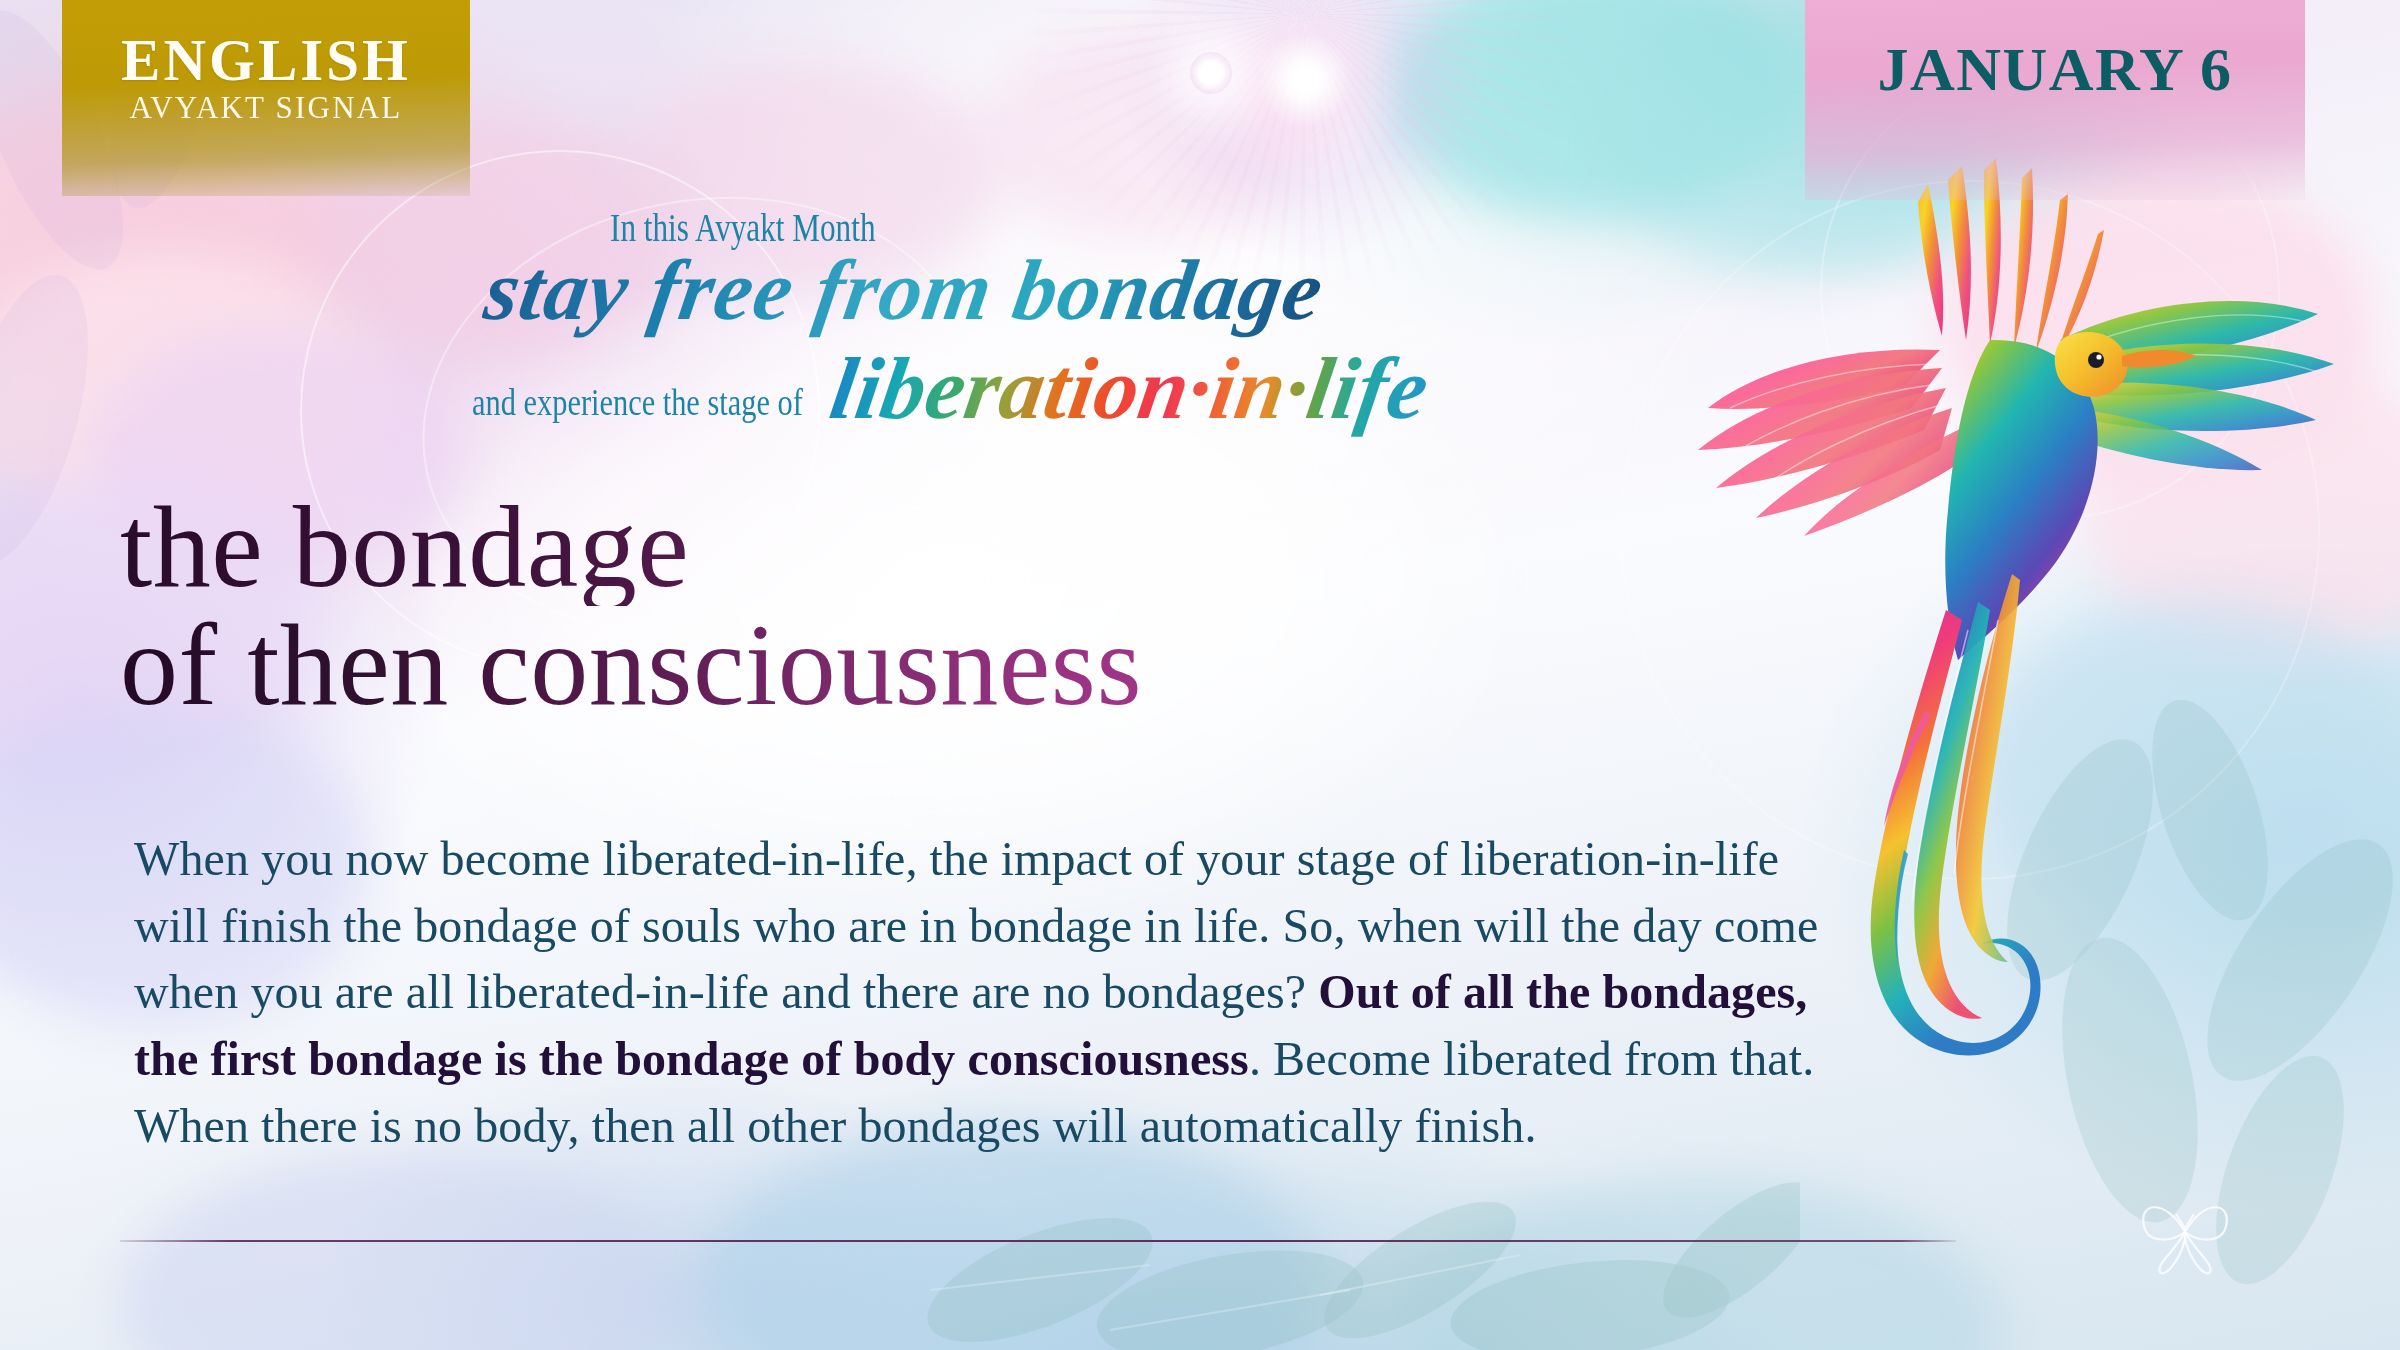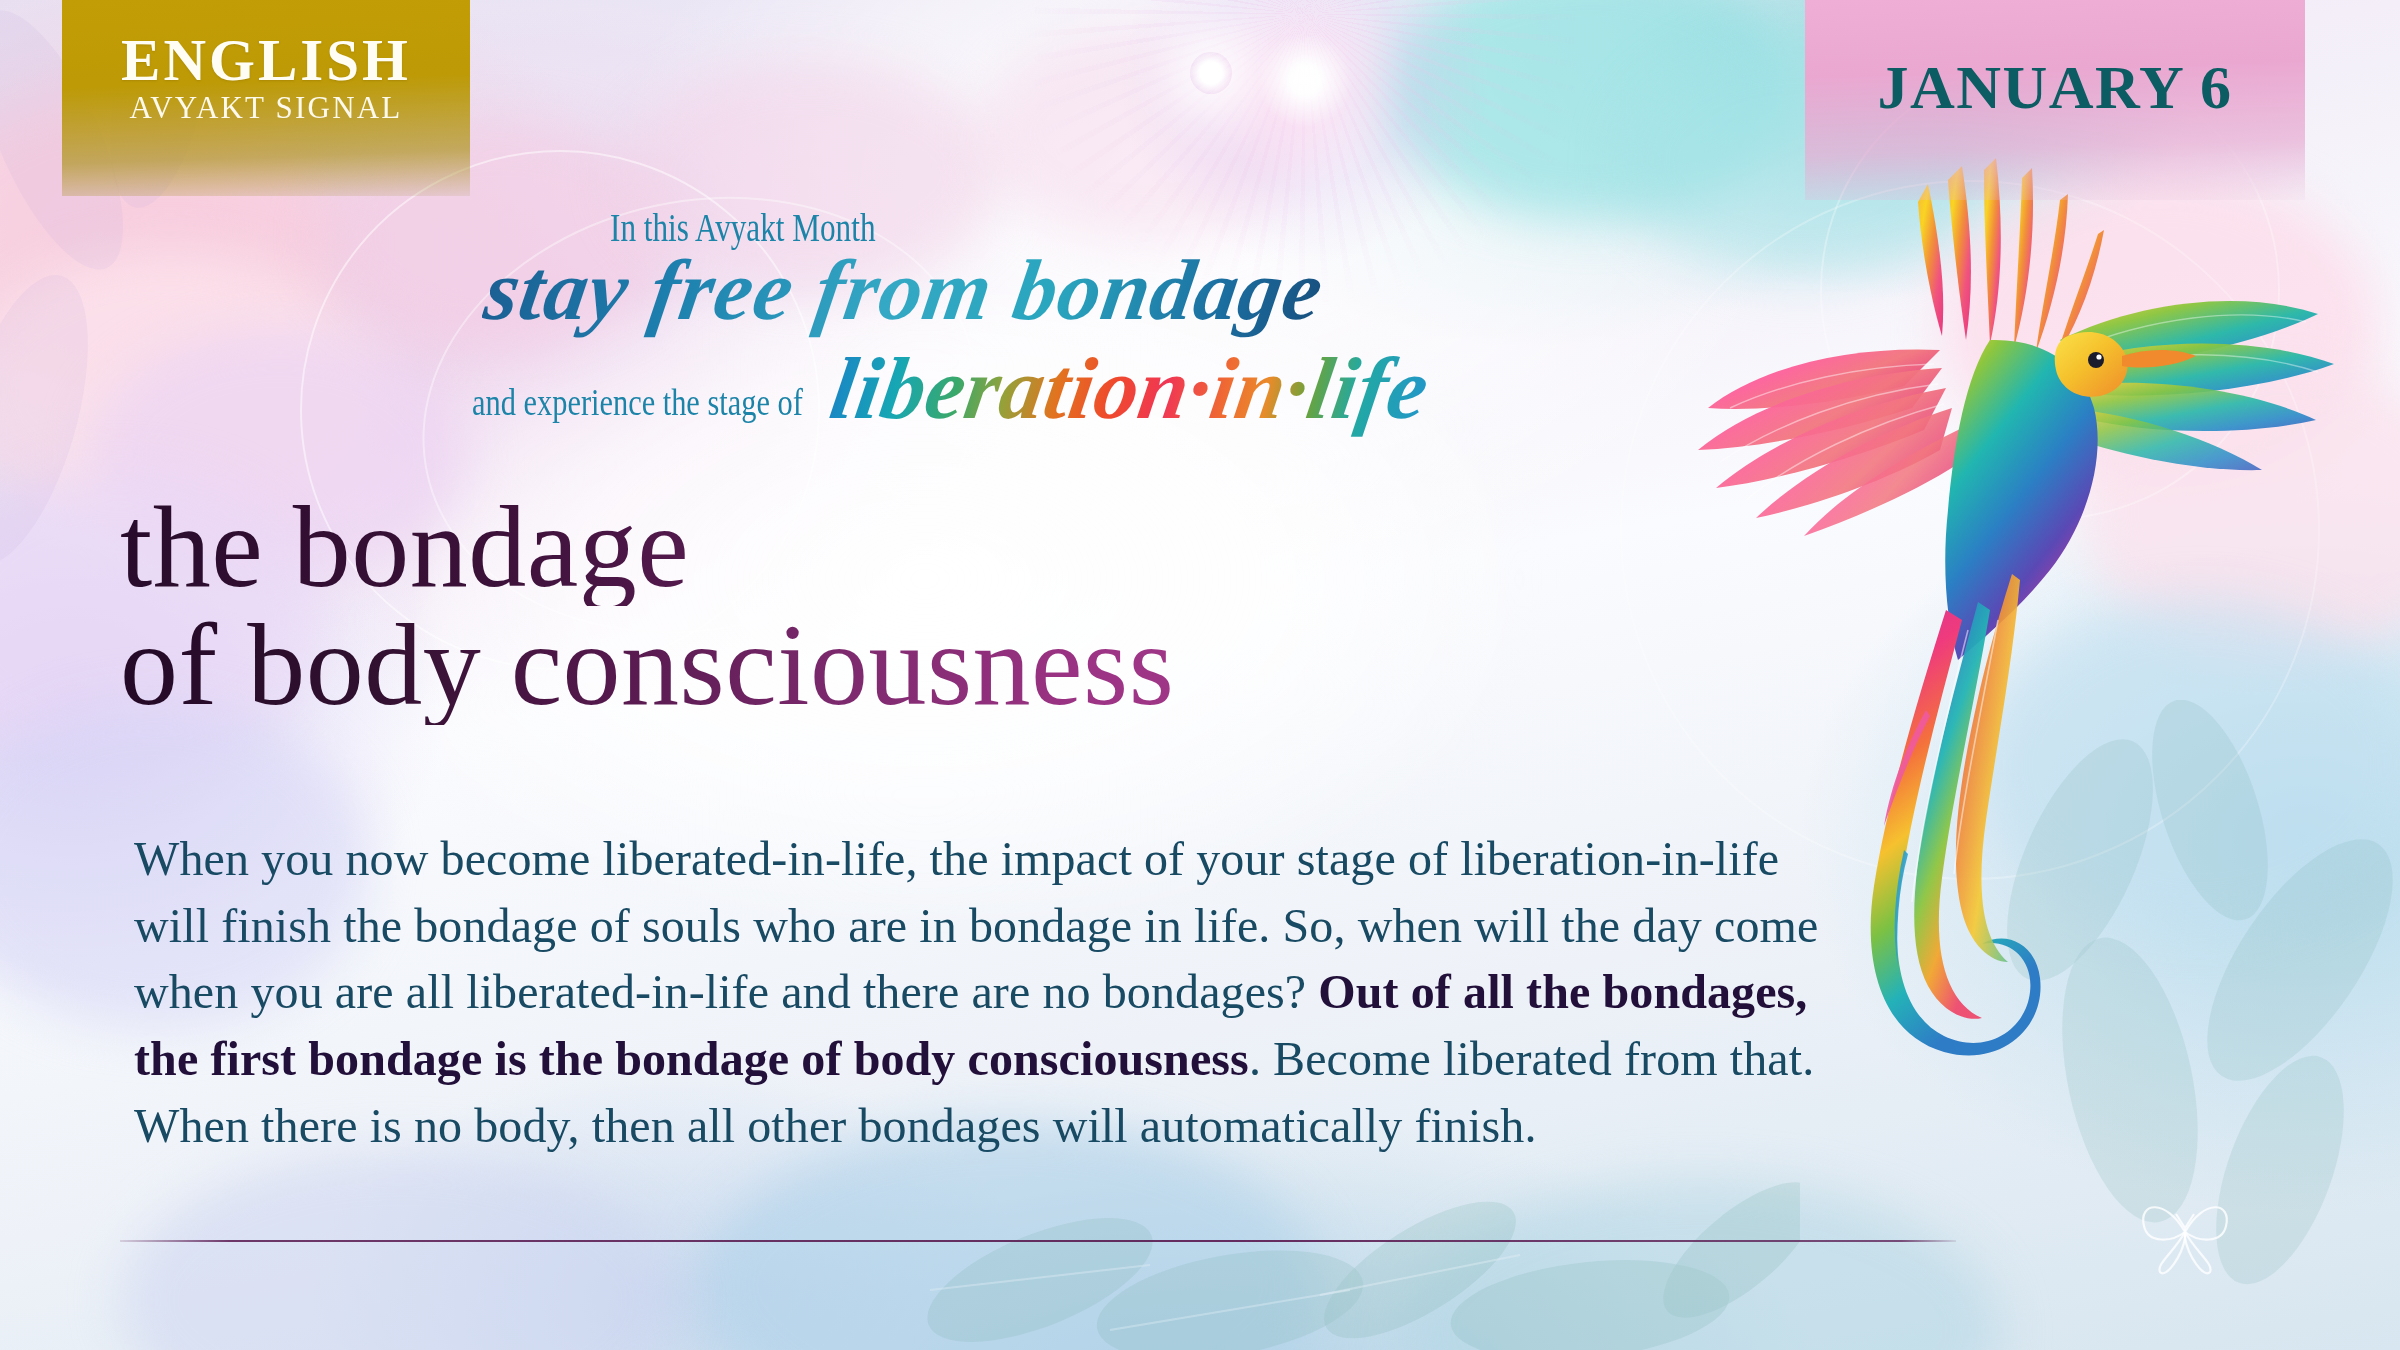--- a/index.html
+++ b/index.html
@@ -70,21 +70,21 @@
     letter-spacing:2.2px; opacity:.97;
   }
 
   .date-badge{
     position:absolute; right:95px; top:0; width:500px; height:200px;
     background:linear-gradient(178deg,#eeaed5 0%, #eaa8d1 36%, rgba(231,175,212,0.74) 72%, rgba(226,198,222,0.12) 100%);
     display:flex; align-items:flex-start; justify-content:center;
   }
   .date-badge span{
     font-family:"Liberation Serif", serif; font-weight:700; font-size:62px;
-    letter-spacing:1.5px; color:#0b5d63; padding-top:52px; white-space:nowrap;text-align:right;
+    letter-spacing:1.5px; color:#0b5d63; padding-top:34px; white-space:nowrap;text-align:right;
   }
 
   
   .tagline{ position:absolute; left:472px; top:205px; width:1300px; }
   .tag-l1{
     font-family:"Liberation Serif", serif;
     font-size:39px; color:#1b84a8; letter-spacing:0px;
     transform:scaleX(0.80); transform-origin:left center;
     white-space:nowrap; margin-left:138px;
   }
@@ -360,21 +360,21 @@
       <span class="script tag-script-1">stay free from bondage</span>
     </div>
     <div class="tag-l3">
       <span class="lead">and experience the stage of</span>
       <span class="script tag-script-2">liberation·in·life</span>
     </div>
   </div>
 
   <div class="headline">
     <span class="hl hl-grad-1">the bondage</span>
-    <span class="hl hl-grad-2">of body consciousness</span>
+    <span class="hl hl-grad-2">of then consciousness</span>
     <div class="rule"></div>
   </div>
 
   <div class="body-copy">
     <span>When you now become liberated-in-life, the impact of your stage of liberation-in-life will finish the bondage of souls who are in bondage in life. So, when will the day come when you are all liberated-in-life and there are no bondages? </span><b>Out of all the bondages, the first bondage is the bondage of body consciousness</b><span>. Become liberated from that. When there is no body, then all other bondages will automatically finish.</span>
   </div>
 
 </div>
 
 </body></html>

